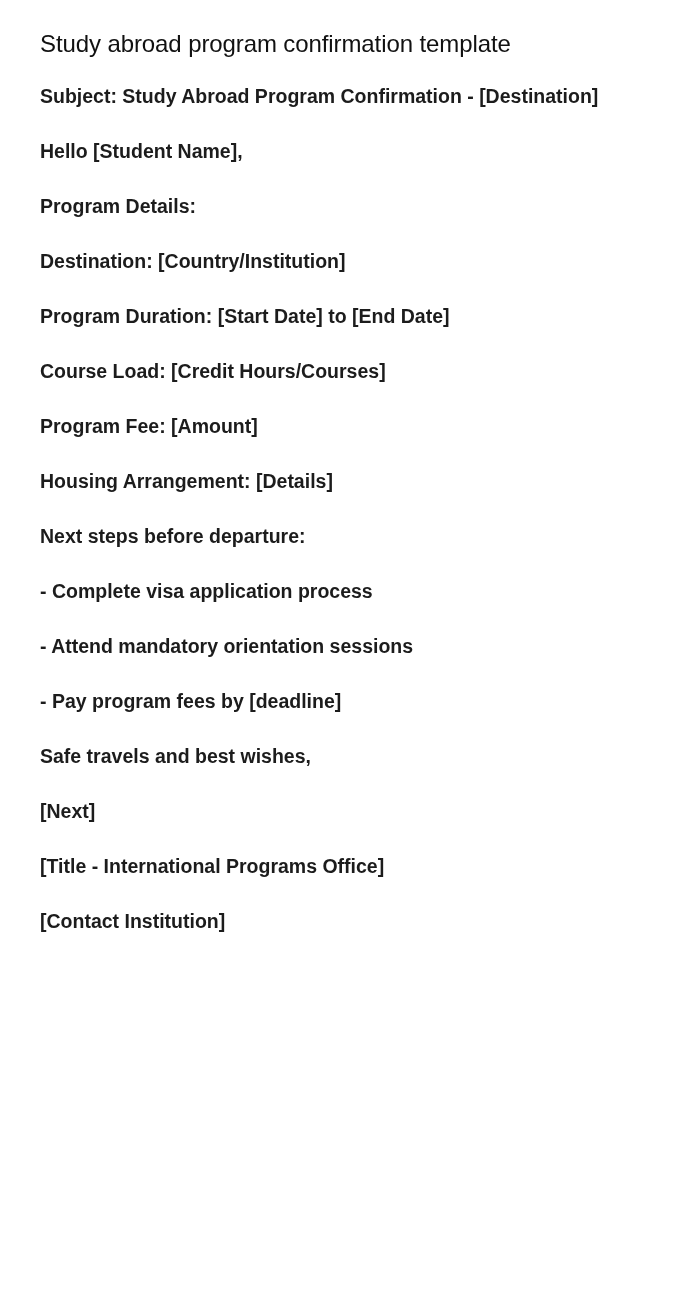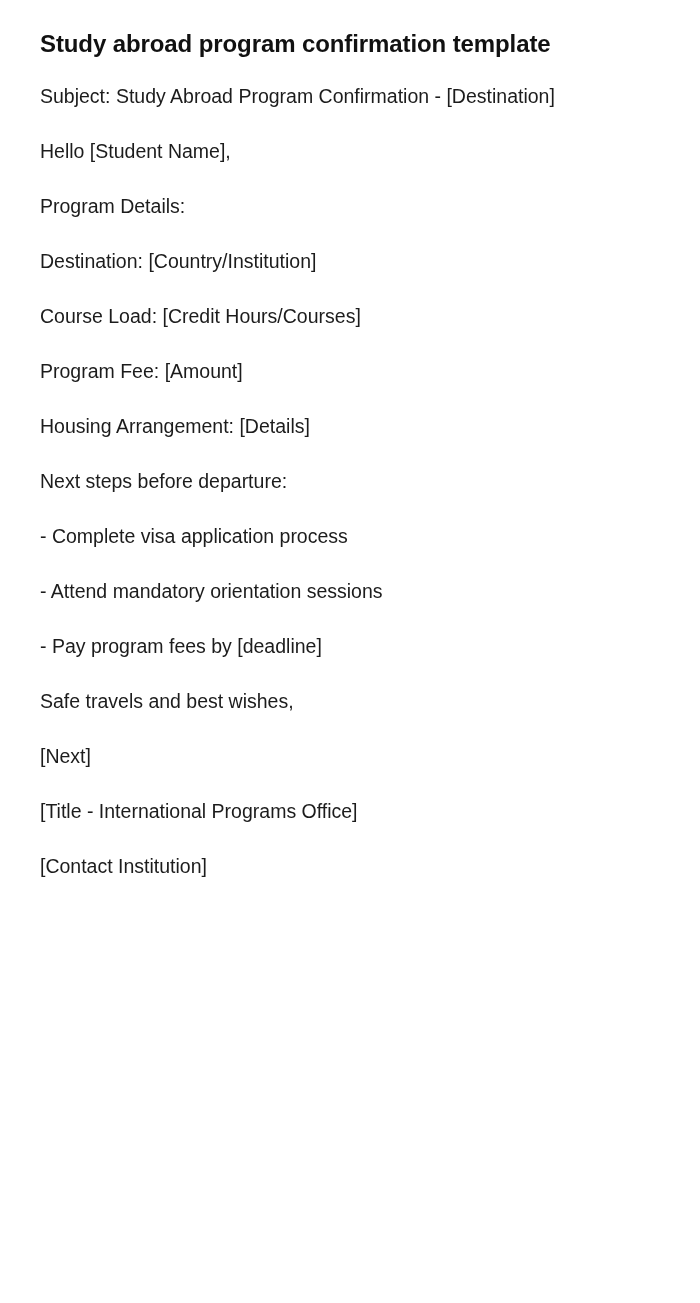--- a/index.html
+++ b/index.html
@@ -16,29 +16,29 @@
   }
   .page {
     box-sizing: border-box;
     width: 700px;
     min-height: 1303px;
     padding: 20px 40px 50px 40px;
     background: #ffffff;
   }
   .doc-title {
     font-size: 24px;
-    font-weight: bold;
+    font-weight: normal;
     line-height: 1.3;
     color: #111111;
     margin: 8px 0 0 0;
     letter-spacing: -0.1px;
   }
   .para {
     font-size: 19.5px;
-    font-weight: normal;
+    font-weight: bold;
     line-height: 35px;
     color: #1c1c1c;
     margin: 20px 0 0 0;
     max-width: 610px;
   }
   .para.first-after-title {
     margin-top: 20px;
   }
 </style>
 </head>
@@ -50,20 +50,21 @@
 
   <p class="para first-after-title">Subject: Study Abroad Program Confirmation - [Destination]</p>
 
   <p class="para">Hello [Student Name],</p>
 
 
   <p class="para">Program Details:</p>
 
   <p class="para">Destination: [Country/Institution]</p>
 
+  <p class="para">Program Duration: [Start Date] to [End Date]</p>
 
 
   <p class="para">Course Load: [Credit Hours/Courses]</p>
 
   <p class="para">Program Fee: [Amount]</p>
 
   <p class="para">Housing Arrangement: [Details]</p>
 
   <p class="para">Next steps before departure:</p>
 

